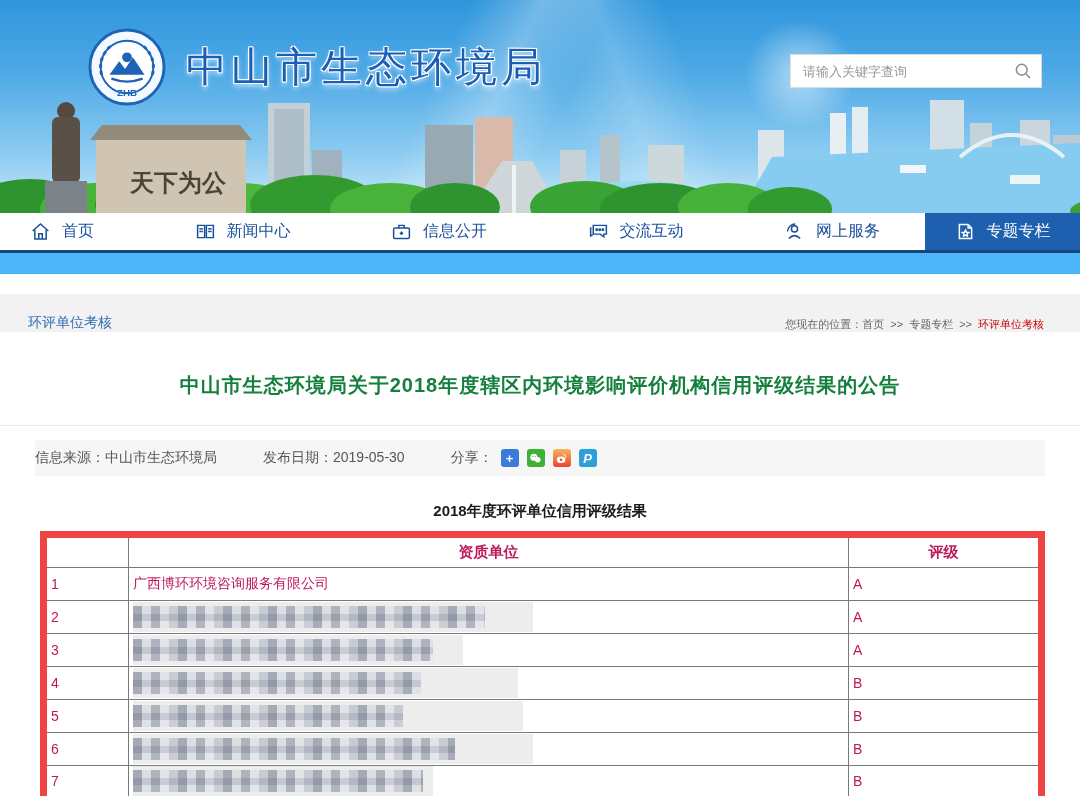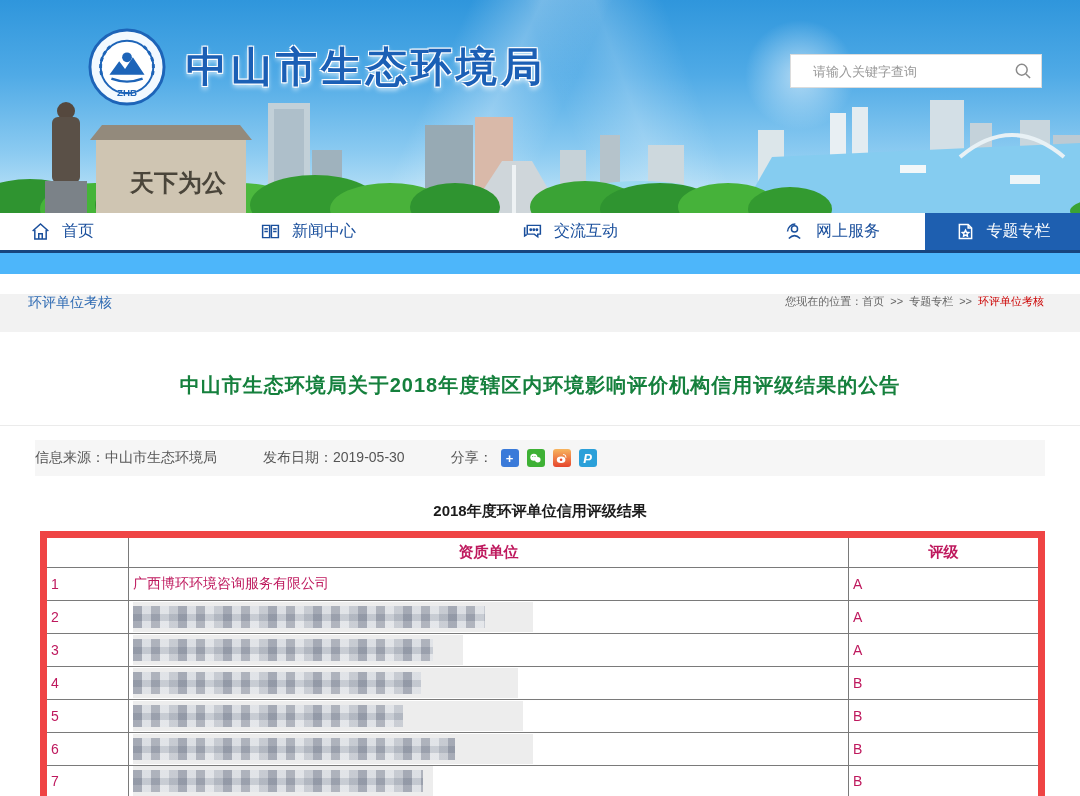--- a/index.html
+++ b/index.html
@@ -11,41 +11,41 @@
   .banner { position:relative; height:213px; overflow:hidden;
     background:
       radial-gradient(circle at 800px 75px, rgba(255,255,255,.55), rgba(255,255,255,0) 55px),
       linear-gradient(115deg, rgba(255,255,255,0) 40%, rgba(255,255,255,.30) 46%, rgba(255,255,255,0) 52%),
       linear-gradient(70deg, rgba(255,255,255,0) 52%, rgba(255,255,255,.22) 58%, rgba(255,255,255,0) 64%),
       linear-gradient(180deg,#2f96dc 0%,#4faae6 35%,#8ccbf1 72%,#c9e9f9 100%);
   }
   .skyline { position:absolute; left:0; bottom:0; width:1080px; height:118px; display:block; }
   .brand { position:absolute; top:28px; left:88px; display:flex; align-items:center; }
   .logo { width:78px; height:78px; margin-right:20px; }
-  .site-title { font-size:41px; font-weight:bold; color:#1b5fb5; letter-spacing:4px;
+  .site-title { font-size:41px; font-weight:normal; color:#1b5fb5; letter-spacing:4px;
     text-shadow:-1px -1px 0 #fff,1px -1px 0 #fff,-1px 1px 0 #fff,1px 1px 0 #fff,0 3px 5px rgba(255,255,255,.8); }
   .search-box { position:absolute; top:54px; right:38px; width:252px; height:34px; background:#fff;
-    border:1px solid #dcdcdc; display:flex; align-items:center; padding:0 8px 0 22px; }
+    border:1px solid #dcdcdc; display:flex; align-items:center; padding:0 8px 0 12px; }
   .search-box input { border:none; outline:none; flex:1; font-size:13px; color:#666;
     font-family:inherit; background:transparent; }
   .search-box input::placeholder { color:#999; }
   .mag { width:20px; height:20px; flex:0 0 auto; cursor:pointer; }
 
   
   .nav { height:37px; background:#fff; display:flex; align-items:stretch; }
   .nav-left { flex:1; display:flex; justify-content:space-between; padding:0 45px 0 30px; }
   .nav-item { display:flex; align-items:center; gap:11px; color:#1a4f9c; font-size:16px; cursor:pointer; }
   .nav-item svg { width:21px; height:21px; }
   .nav-item.active { flex:0 0 155px; background:#1e5fb0; color:#fff; justify-content:center; }
   .nav-line { height:3px; background:#17457e; }
   .blue-strip { height:21px; background:#4db6fa; }
 
   
   .crumb-bar { margin-top:20px; height:38px; background:#f2f2f2; display:flex;
-    align-items:flex-start; justify-content:space-between; padding:0 36px 0 28px; }
+    align-items:flex-end; justify-content:space-between; padding:0 36px 0 28px; }
   .crumb-left { color:#2f6bb3; font-size:14px; cursor:pointer; }
   .crumb-right { font-size:11px; color:#666; }
   .crumb-right .sep { margin:0 6px; }
   .crumb-link { color:#666; cursor:pointer; }
   .crumb-current { color:#cc0000; cursor:pointer; }
 
   
   .article-title { margin-top:40px; text-align:center; color:#15803d;
     font-size:20px; font-weight:bold; letter-spacing:1px; }
   .meta-divider { margin-top:26px; border-top:1px solid #ebebeb; }
@@ -174,20 +174,29 @@
     <div class="nav-item">
       <svg viewBox="0 0 24 24" fill="none" stroke="currentColor" stroke-width="1.7">
         <path d="M3 5 H11 V19 H3 Z"></path>
           <path d="M13 5 H21 V19 H13 Z"></path>
         <line x1="5" y1="9" x2="9" y2="9"></line>
           <line x1="5" y1="12" x2="9" y2="12"></line>
         <line x1="15" y1="9" x2="19" y2="9"></line>
           <line x1="15" y1="12" x2="19" y2="12"></line>
       </svg>
       <span>新闻中心</span>
+    </div>
+    <div class="nav-item">
+      <svg viewBox="0 0 24 24" fill="none" stroke="currentColor" stroke-width="1.7">
+        <rect x="3" y="8" width="18" height="12" rx="1.5"></rect>
+          <path d="M9 8 V5 H15 V8"></path>
+        <line x1="12" y1="12" x2="12" y2="16"></line>
+          <line x1="10" y1="14" x2="14" y2="14"></line>
+      </svg>
+      <span>信息公开</span>
     </div>
     <div class="nav-item">
       <svg viewBox="0 0 24 24" fill="none" stroke="currentColor" stroke-width="1.7">
         <path d="M6 5 H21 V15 H18 V18 L14 15 H6 Z"></path>
           <path d="M4 8 H3 V17 L5.5 15.5"></path>
         <circle cx="10" cy="10" r="0.8" fill="currentColor"></circle>
           <circle cx="13.5" cy="10" r="0.8" fill="currentColor"></circle>
         <circle cx="17" cy="10" r="0.8" fill="currentColor"></circle>
       </svg>
       <span>交流互动</span>

